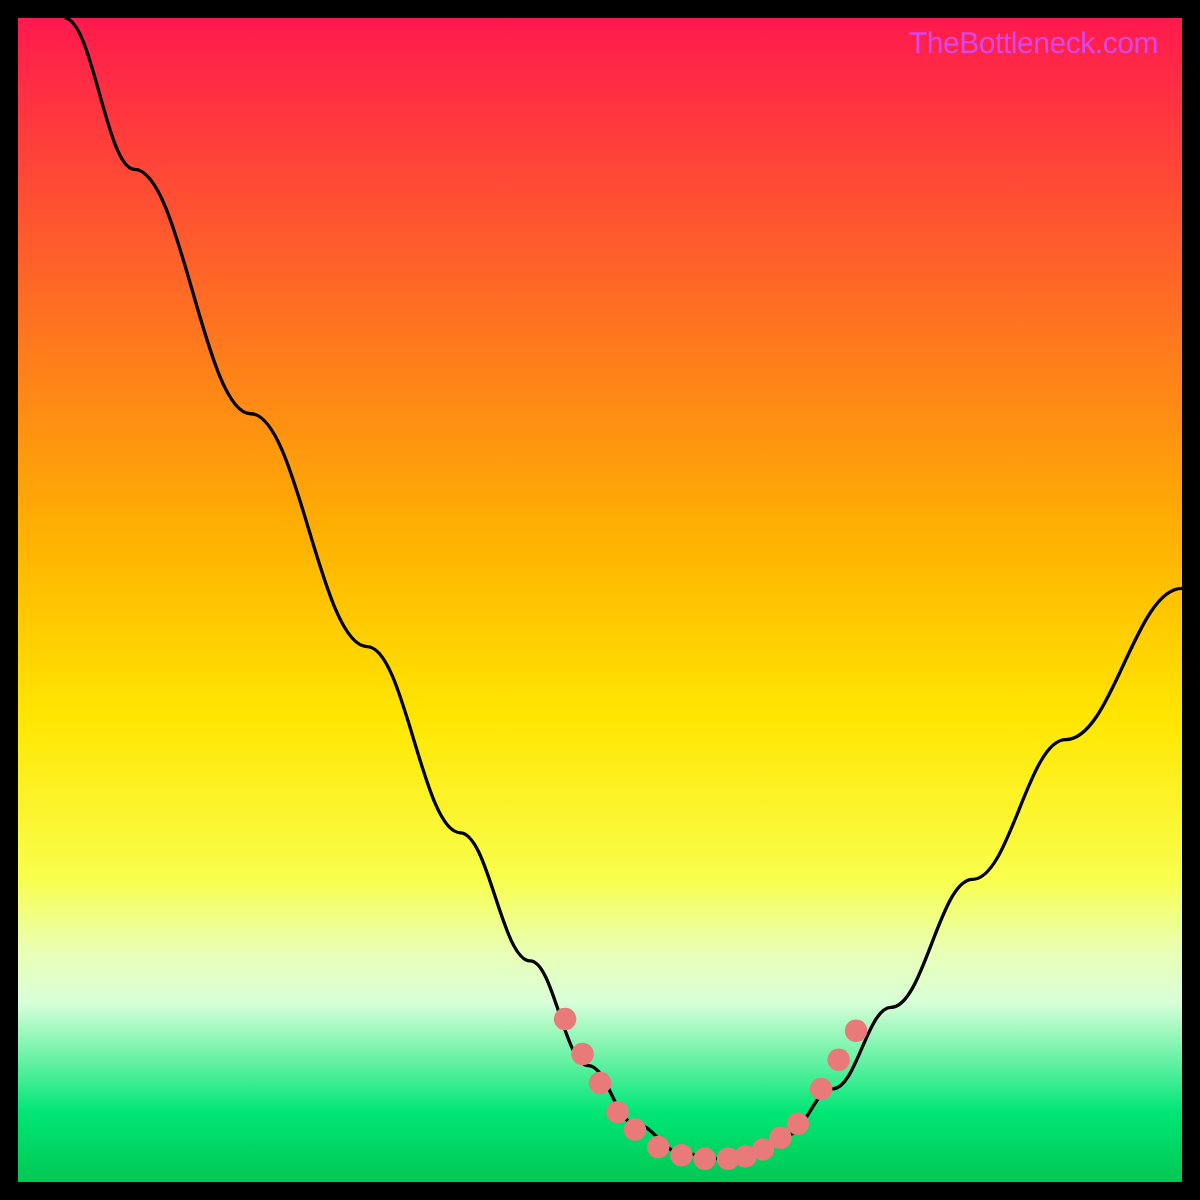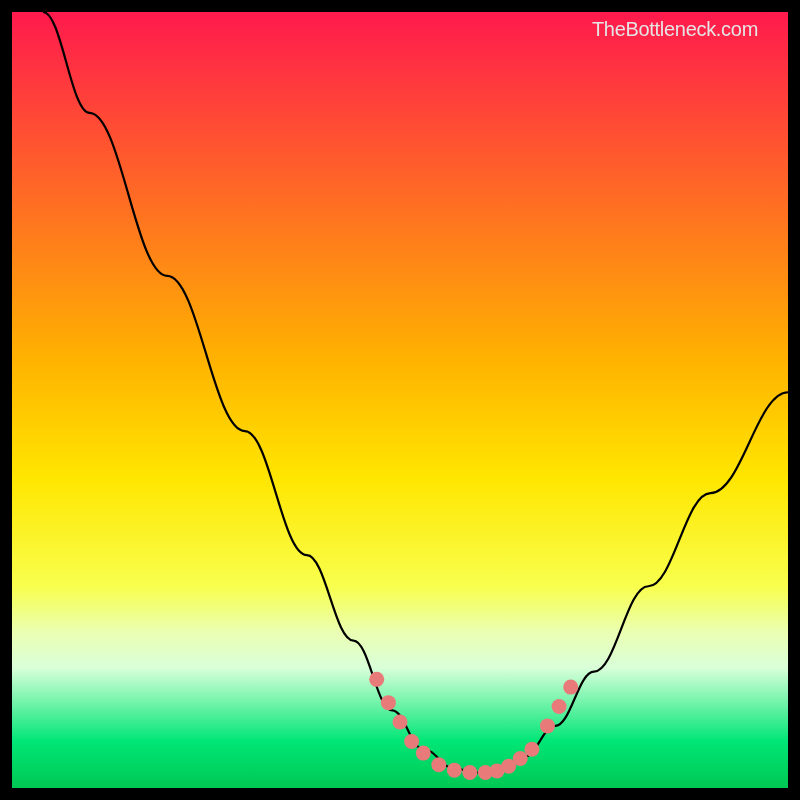--- a/index.html
+++ b/index.html
@@ -23,22 +23,22 @@
   .plot-area {
     position: absolute;
     left: 0;
     top: 0;
     width: 776px;
     height: 776px;
   }
   .watermark {
     position: absolute;
     top: 6px;
-    right: 30px;
-    color: #e5e5e5;
+    right: 16px;
+    color: #d946ef;
     font-size: 20px;
     font-weight: 500;
     letter-spacing: -0.3px;
     margin-left: 17px;
   }
   svg { display: block; }
 </style>
 </head>
 <body>
 

